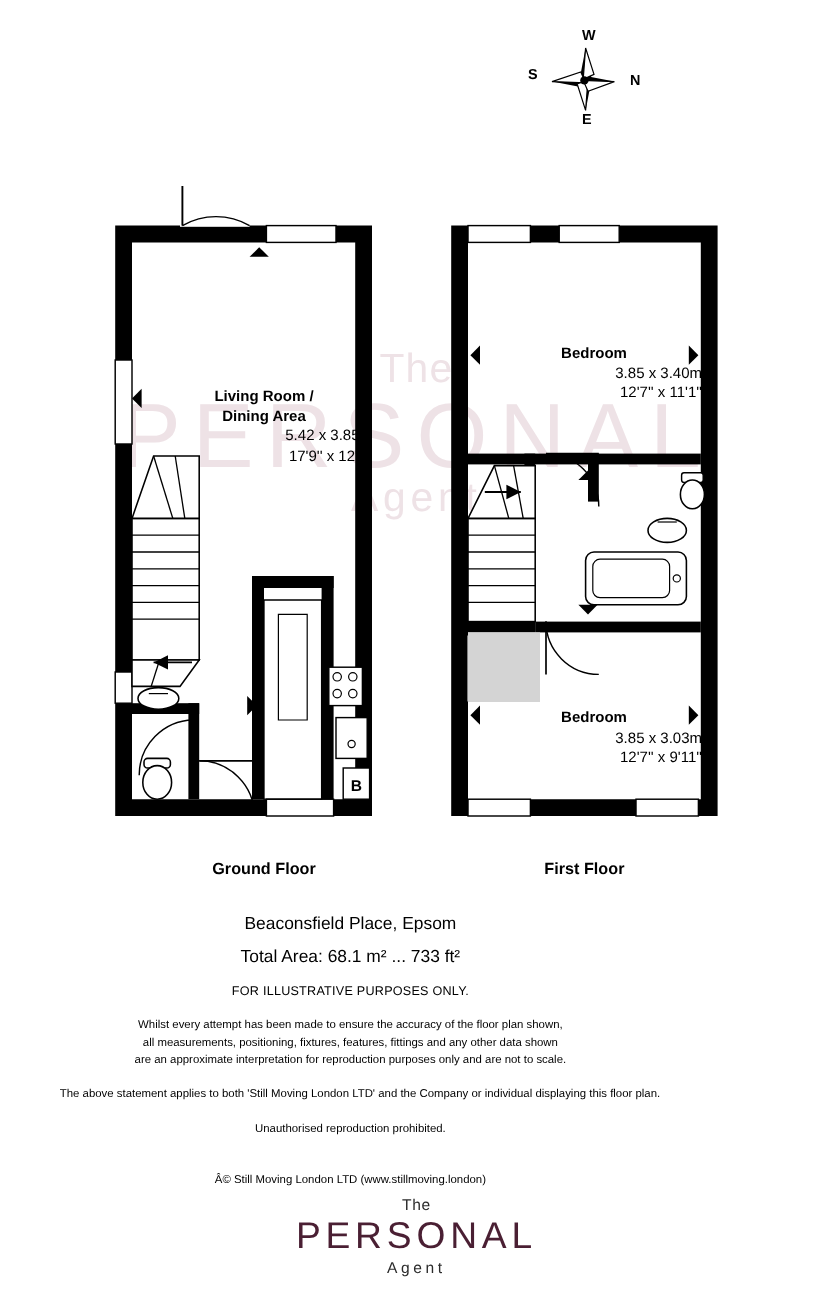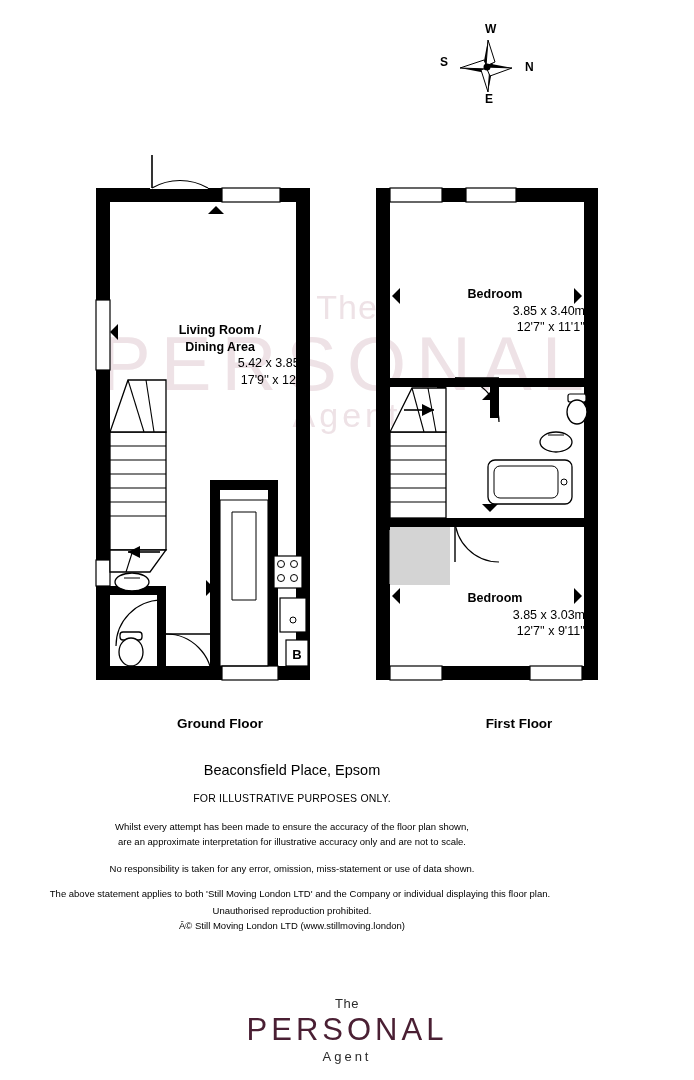--- a/index.html
+++ b/index.html
@@ -61,32 +61,32 @@
   .room-label .name { font-size: 12.5px; font-weight: bold; }
   .room-label .dim  { font-size: 12.5px; text-align: right; }
 
   #lbl-living   { left: 130px; top: 322px; width: 180px; }
   #lbl-kitchen  { left: 228px; top: 690px; width: 160px; }
   #lbl-bed1     { left: 405px; top: 286px; width: 180px; }
   #lbl-bed2     { left: 405px; top: 590px; width: 180px; }
 
   .floor-title { position: absolute; font-size: 13.5px; font-weight: bold; z-index: 4; }
   #ft-ground { left: 150px; top: 716px; width: 140px; text-align: center; }
-  #ft-first  { left: 444px; top: 716px; width: 150px; text-align: center; }
+  #ft-first  { left: 412px; top: 716px; width: 150px; text-align: center; }
 
   
   .footer { position: absolute; left: 0; top: 758px; width: 584px; text-align: center; z-index: 4; }
   .addr   { font-size: 14.5px; margin-top: 4px; }
   .area   { font-size: 14.5px; margin-top: 12px; }
   .illus  { font-size: 10.5px; margin-top: 14px; letter-spacing: .2px; }
   .disc   { font-size: 9.5px; margin-top: 16px; line-height: 1.55; }
   .disc2  { font-size: 9.5px; margin-top: 14px; }
   .disc3  { font-size: 9.5px; margin-top: 14px; padding-left: 16px; }
-  .disc4  { font-size: 9.5px; margin-top: 6px; }
-  .disc5  { font-size: 9.5px; margin-top: 4px; }
+  .disc4  { font-size: 9.5px; margin-top: 18px; }
+  .disc5  { font-size: 9.5px; margin-top: 32px; }
 
   
   .brand { position: absolute; left: 0; top: 996px; width: 694px; text-align: center; z-index: 4; }
   .brand .b-the { font-size: 13px; color: #2b2b2b; letter-spacing: .5px; }
   .brand .b-personal { font-size: 31px; color: #4a1f33; letter-spacing: 4px; margin-top: 1px; }
   .brand .b-agent { font-size: 13px; color: #2b2b2b; letter-spacing: 3px; margin-top: 1px; }
 </style>
 </head>
 <body>
 
@@ -279,26 +279,27 @@
     <div class="name">Bedroom</div>
     <div class="dim">3.85 x 3.03m</div>
     <div class="dim">12'7'' x 9'11''</div>
   </div>
 
   <div class="floor-title" id="ft-ground">Ground Floor</div>
   <div class="floor-title" id="ft-first">First Floor</div>
 
   <div class="footer">
     <div class="addr">Beaconsfield Place, Epsom</div>
+    <div class="area">Total Area: 68.1 m² ... 733 ft²</div>
     <div class="illus">FOR ILLUSTRATIVE PURPOSES ONLY.</div>
     <div class="disc">
       <div>Whilst every attempt has been made to ensure the accuracy of the floor plan shown,</div>
-      <div>are an approximate interpretation for illustrative accuracy only and are not to scale.</div>
+      <div>all measurements, positioning, fixtures, features, fittings and any other data shown</div>
+      <div>are an approximate interpretation for reproduction purposes only and are not to scale.</div>
     </div>
-    <div class="disc2">No responsibility is taken for any error, omission, miss-statement or use of data shown.</div>
     <div class="disc3">The above statement applies to both 'Still Moving London LTD' and the Company or individual displaying this floor plan.</div>
     <div class="disc4">Unauthorised reproduction prohibited.</div>
     <div class="disc5">Â© Still Moving London LTD (www.stillmoving.london)</div>
   </div>
 
   <div class="brand">
     <div class="b-the">The</div>
     <div class="b-personal">PERSONAL</div>
     <div class="b-agent">Agent</div>
   </div>

